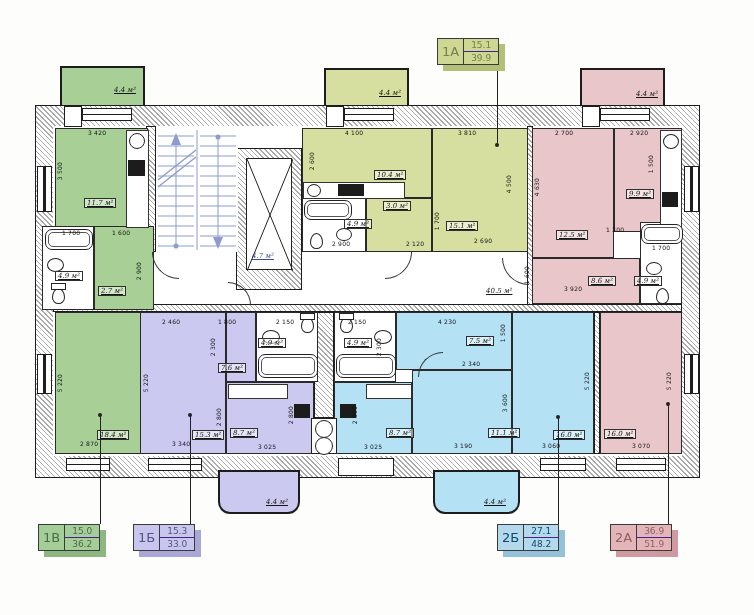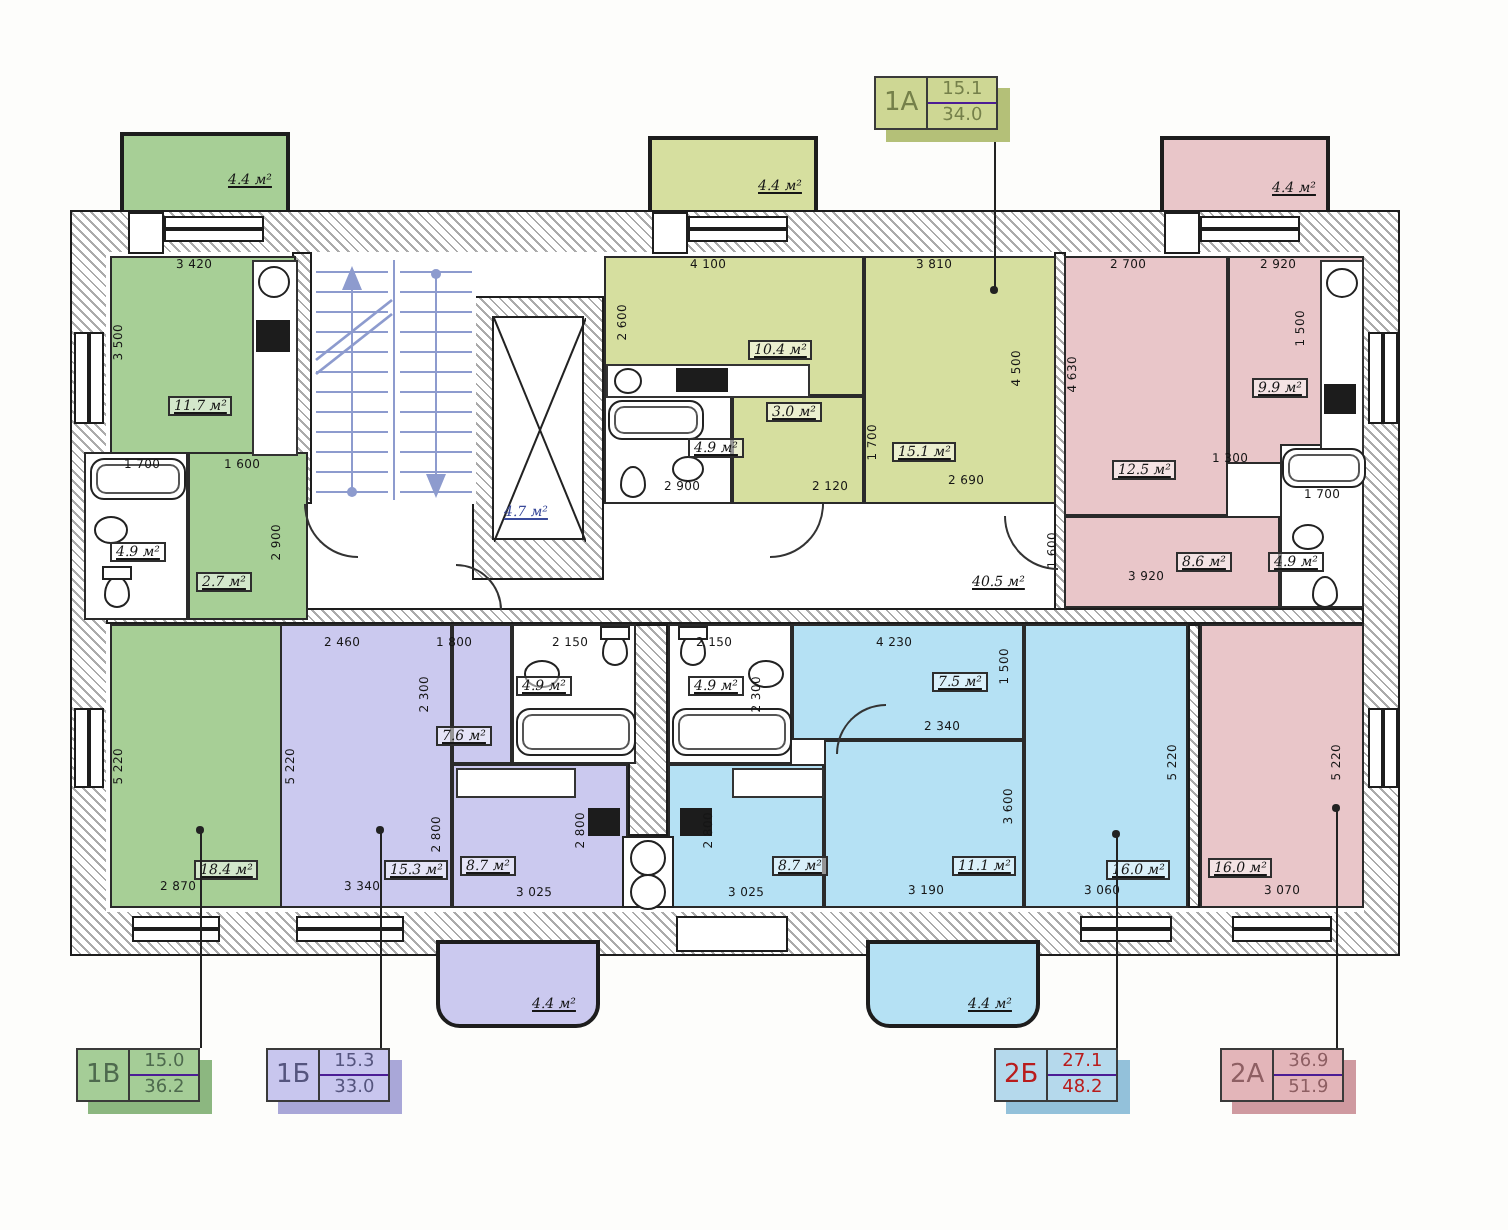--- a/index.html
+++ b/index.html
@@ -49,21 +49,21 @@
   .tag{position:absolute;display:inline-flex;align-items:stretch;border:1px solid #3a3a3a;
        z-index:50;cursor:pointer;}
   .tag .tid{font-size:13px;padding:2px 4px;display:flex;align-items:center;
             border-right:1px solid #3a3a3a;}
   .tag .nums{display:flex;flex-direction:column;font-size:9px;text-align:center;min-width:34px;}
   .tag .nums span{padding:0 4px;line-height:12px;}
   .tag .nums .top{border-bottom:1px solid #4c1d95;}
   .tag.t1a{background:#ced794;color:#75804a;box-shadow:6px 6px 0 #b4c078;}
   .tag.t1v{background:#a5cd97;color:#4e6a4e;box-shadow:6px 6px 0 #8cb780;}
   .tag.t1b{background:#c8c6ee;color:#55557e;box-shadow:6px 6px 0 #a9a7d8;}
-  .tag.t2b{background:#b5d9ec;color:#b91c1c;box-shadow:6px 6px 0 #93c1da;}
+  .tag.t2b{background:#b5d9ec;color:#0c4a6e;box-shadow:6px 6px 0 #93c1da;}
   .tag.t2a{background:#e3b5b9;color:#8e5f63;box-shadow:6px 6px 0 #cf9aa0;}
   svg{display:block;}
 </style>
 </head>
 <body>
 
 <div class="plan">
 
   <div class="balc c-green" style="left:60px;top:66px;width:85px;height:44px"></div>
   <div class="balc c-yg" style="left:324px;top:68px;width:85px;height:42px"></div>
@@ -275,21 +275,21 @@
   <span class="lbl" style="left:588px;top:276px">8.6 м²</span>
   <span class="lbl" style="left:634px;top:276px">4.9 м²</span>
   <span class="lbl" style="left:604px;top:429px">16.0 м²</span>
   <span class="lbl" style="left:192px;top:430px">15.3 м²</span>
   <span class="lbl" style="left:218px;top:363px">7.6 м²</span>
   <span class="lbl" style="left:258px;top:338px">4.9 м²</span>
   <span class="lbl" style="left:230px;top:428px">8.7 м²</span>
   <span class="lbl" style="left:344px;top:338px">4.9 м²</span>
   <span class="lbl" style="left:386px;top:428px">8.7 м²</span>
   <span class="lbl" style="left:466px;top:336px">7.5 м²</span>
-  <span class="lbl" style="left:476px;top:428px">11.1 м²</span>
+  <span class="lbl" style="left:488px;top:428px">11.1 м²</span>
   <span class="lbl" style="left:553px;top:430px">16.0 м²</span>
   <span class="lbl plain" style="left:112px;top:86px">4.4 м²</span>
   <span class="lbl plain" style="left:377px;top:89px">4.4 м²</span>
   <span class="lbl plain" style="left:634px;top:90px">4.4 м²</span>
   <span class="lbl plain" style="left:264px;top:498px">4.4 м²</span>
   <span class="lbl plain" style="left:482px;top:498px">4.4 м²</span>
 
   <div class="leader" style="left:497px;top:64px;height:81px"></div>
   <div class="dot" style="left:495px;top:143px"></div>
   <div class="leader" style="left:100px;top:415px;height:109px"></div>
@@ -298,21 +298,21 @@
   <div class="dot" style="left:188px;top:413px"></div>
   <div class="leader" style="left:558px;top:417px;height:107px"></div>
   <div class="dot" style="left:556px;top:415px"></div>
   <div class="leader" style="left:668px;top:404px;height:120px"></div>
   <div class="dot" style="left:666px;top:402px"></div>
 
   <div class="tag t1a" style="left:437px;top:38px">
     <span class="tid">1А</span>
     <span class="nums">
       <span class="top">15.1</span>
-      <span>34.0</span>
+      <span>39.9</span>
     </span>
   </div>
   <div class="tag t1v" style="left:38px;top:524px">
     <span class="tid">1В</span>
     <span class="nums">
       <span class="top">15.0</span>
       <span>36.2</span>
     </span>
   </div>
   <div class="tag t1b" style="left:133px;top:524px">

